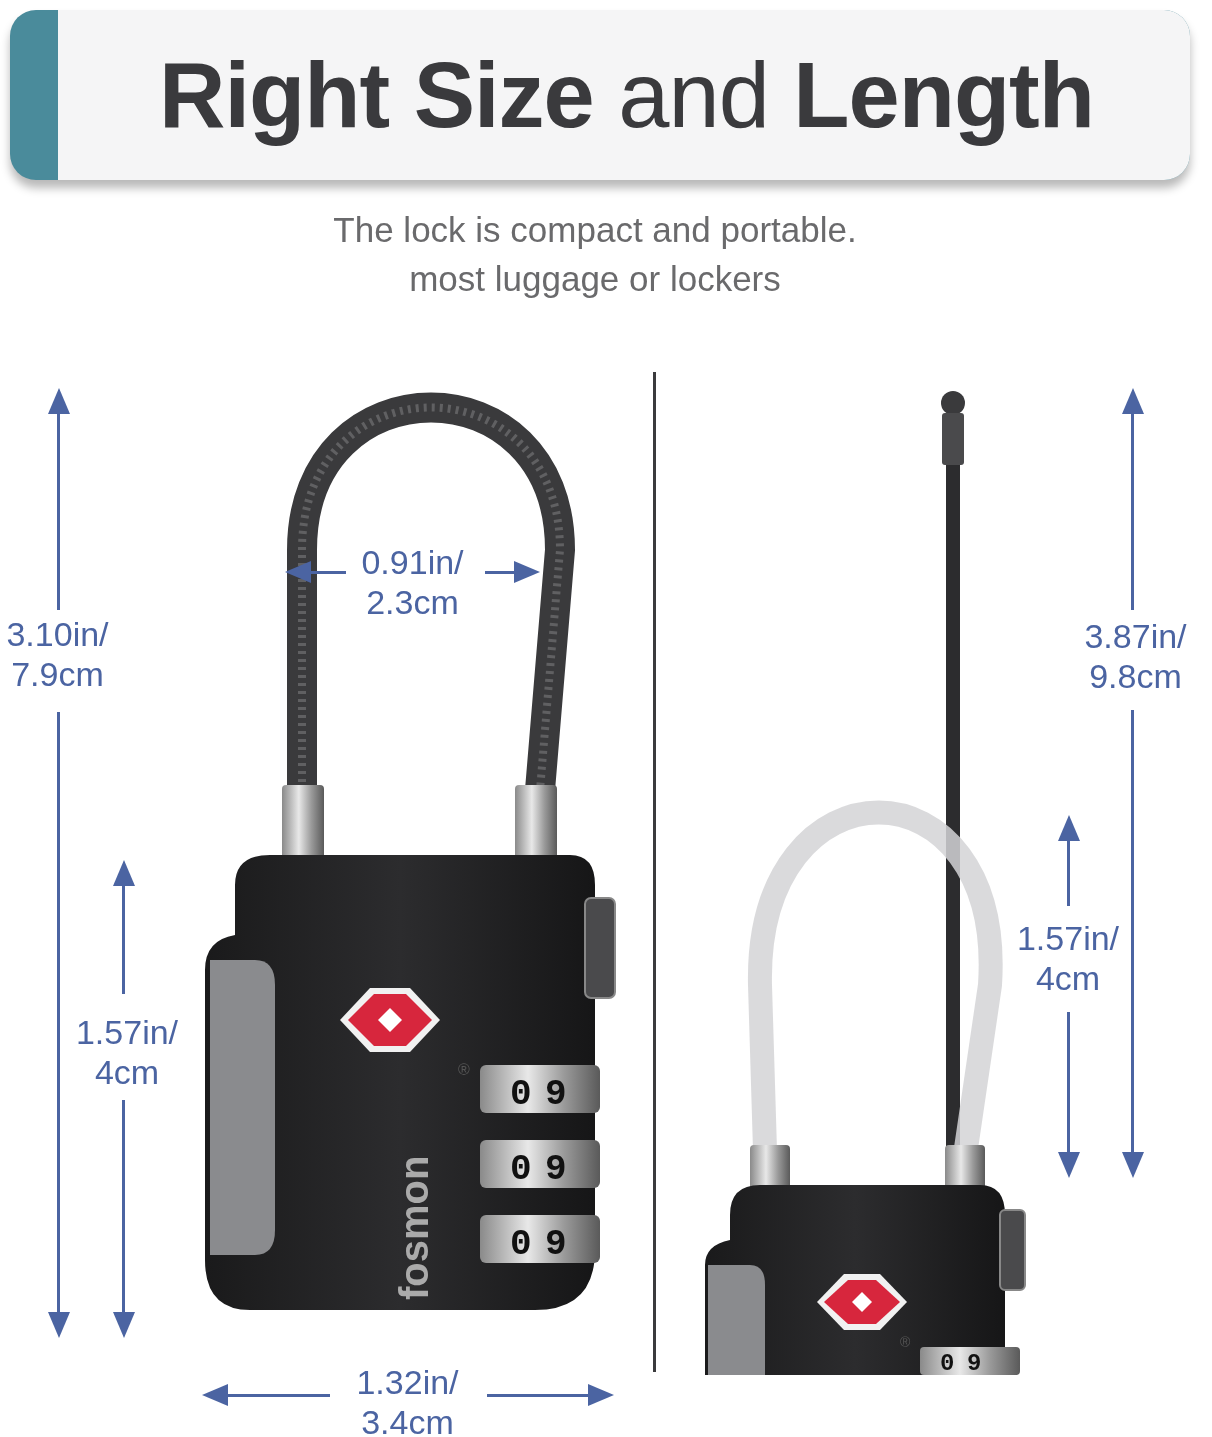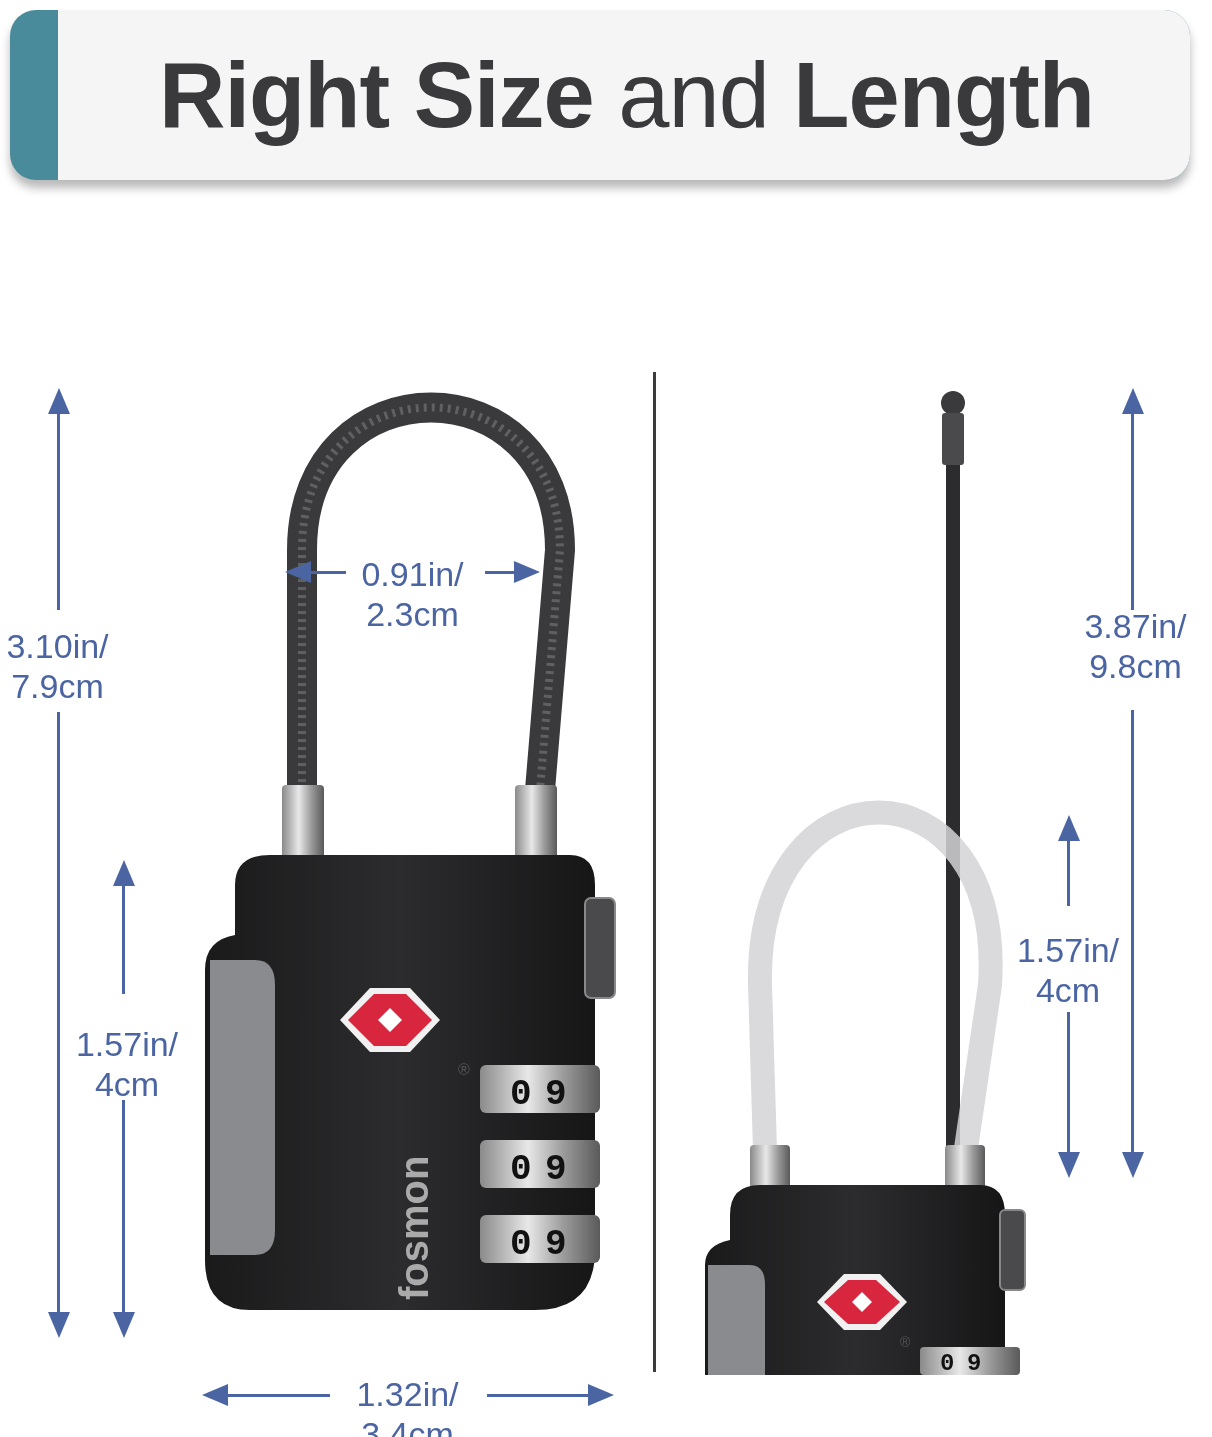--- a/index.html
+++ b/index.html
@@ -25,38 +25,40 @@
 
   
   .vline { position: absolute; width: 3px; background: #4b64a2; }
   .hline { position: absolute; height: 3px; background: #4b64a2; }
   .ah { position: absolute; width: 0; height: 0; }
   .ah.up { border-left: 11px solid transparent; border-right: 11px solid transparent; border-bottom: 26px solid #4b64a2; }
   .ah.down { border-left: 11px solid transparent; border-right: 11px solid transparent; border-top: 26px solid #4b64a2; }
   .ah.left { border-top: 11px solid transparent; border-bottom: 11px solid transparent; border-right: 26px solid #4b64a2; }
   .ah.right { border-top: 11px solid transparent; border-bottom: 11px solid transparent; border-left: 26px solid #4b64a2; }
 
-  .dim { position: absolute; color: #4b64a2; font-size: 34px; line-height: 40px; text-align: center; white-space: nowrap; margin-top: 12px; }
+  .dim { position: absolute; color: #4b64a2; font-size: 34px; line-height: 40px; text-align: center; white-space: nowrap; }
 
   .lock-svg { position: absolute; }
 </style>
 </head>
 <body>
 
 <div class="banner">
   <div class="banner-inner">
     <div class="title">
       <span class="b">Right Size</span>
       <span class="l">and</span>
       <span class="b">Length</span>
     </div>
   </div>
 </div>
 
 <div class="subtitle">
+  <div>The lock is compact and portable.</div>
+  <div>most luggage or lockers</div>
 </div>
 
 <div class="divider"></div>
 
 <div>
   <div class="ah up" style="left:48px; top:388px;"></div>
   <div class="vline" style="left:57px; top:410px; height:200px;"></div>
   <div class="dim" style="left:0px; top:614px; width:115px;">
     <div>3.10in/</div>
     <div>7.9cm</div>
@@ -186,21 +188,21 @@
   </g>
   <text x="210" y="962" font-size="14" fill="#555" font-family="Liberation Sans, sans-serif">®</text>
   <rect x="230" y="962" width="100" height="28" rx="4" fill="url(#metalG2)"></rect>
   <text x="250" y="985" font-size="24" fill="#111" font-family="Liberation Mono, monospace" font-weight="bold">0</text>
   <text x="277" y="985" font-size="24" fill="#111" font-family="Liberation Mono, monospace" font-weight="bold">9</text>
 </svg>
 
 <div>
   <div class="ah up" style="left:1122px; top:388px;"></div>
   <div class="vline" style="left:1131px; top:410px; height:200px;"></div>
-  <div class="dim" style="left:1068px; top:594px; width:135px;">
+  <div class="dim" style="left:1068px; top:616px; width:135px;">
     <div>3.87in/</div>
     <div>9.8cm</div>
   </div>
   <div class="vline" style="left:1131px; top:710px; height:445px;"></div>
   <div class="ah down" style="left:1122px; top:1152px;"></div>
 </div>
 
 <div>
   <div class="ah up" style="left:1058px; top:815px;"></div>
   <div class="vline" style="left:1067px; top:838px; height:68px;"></div>

